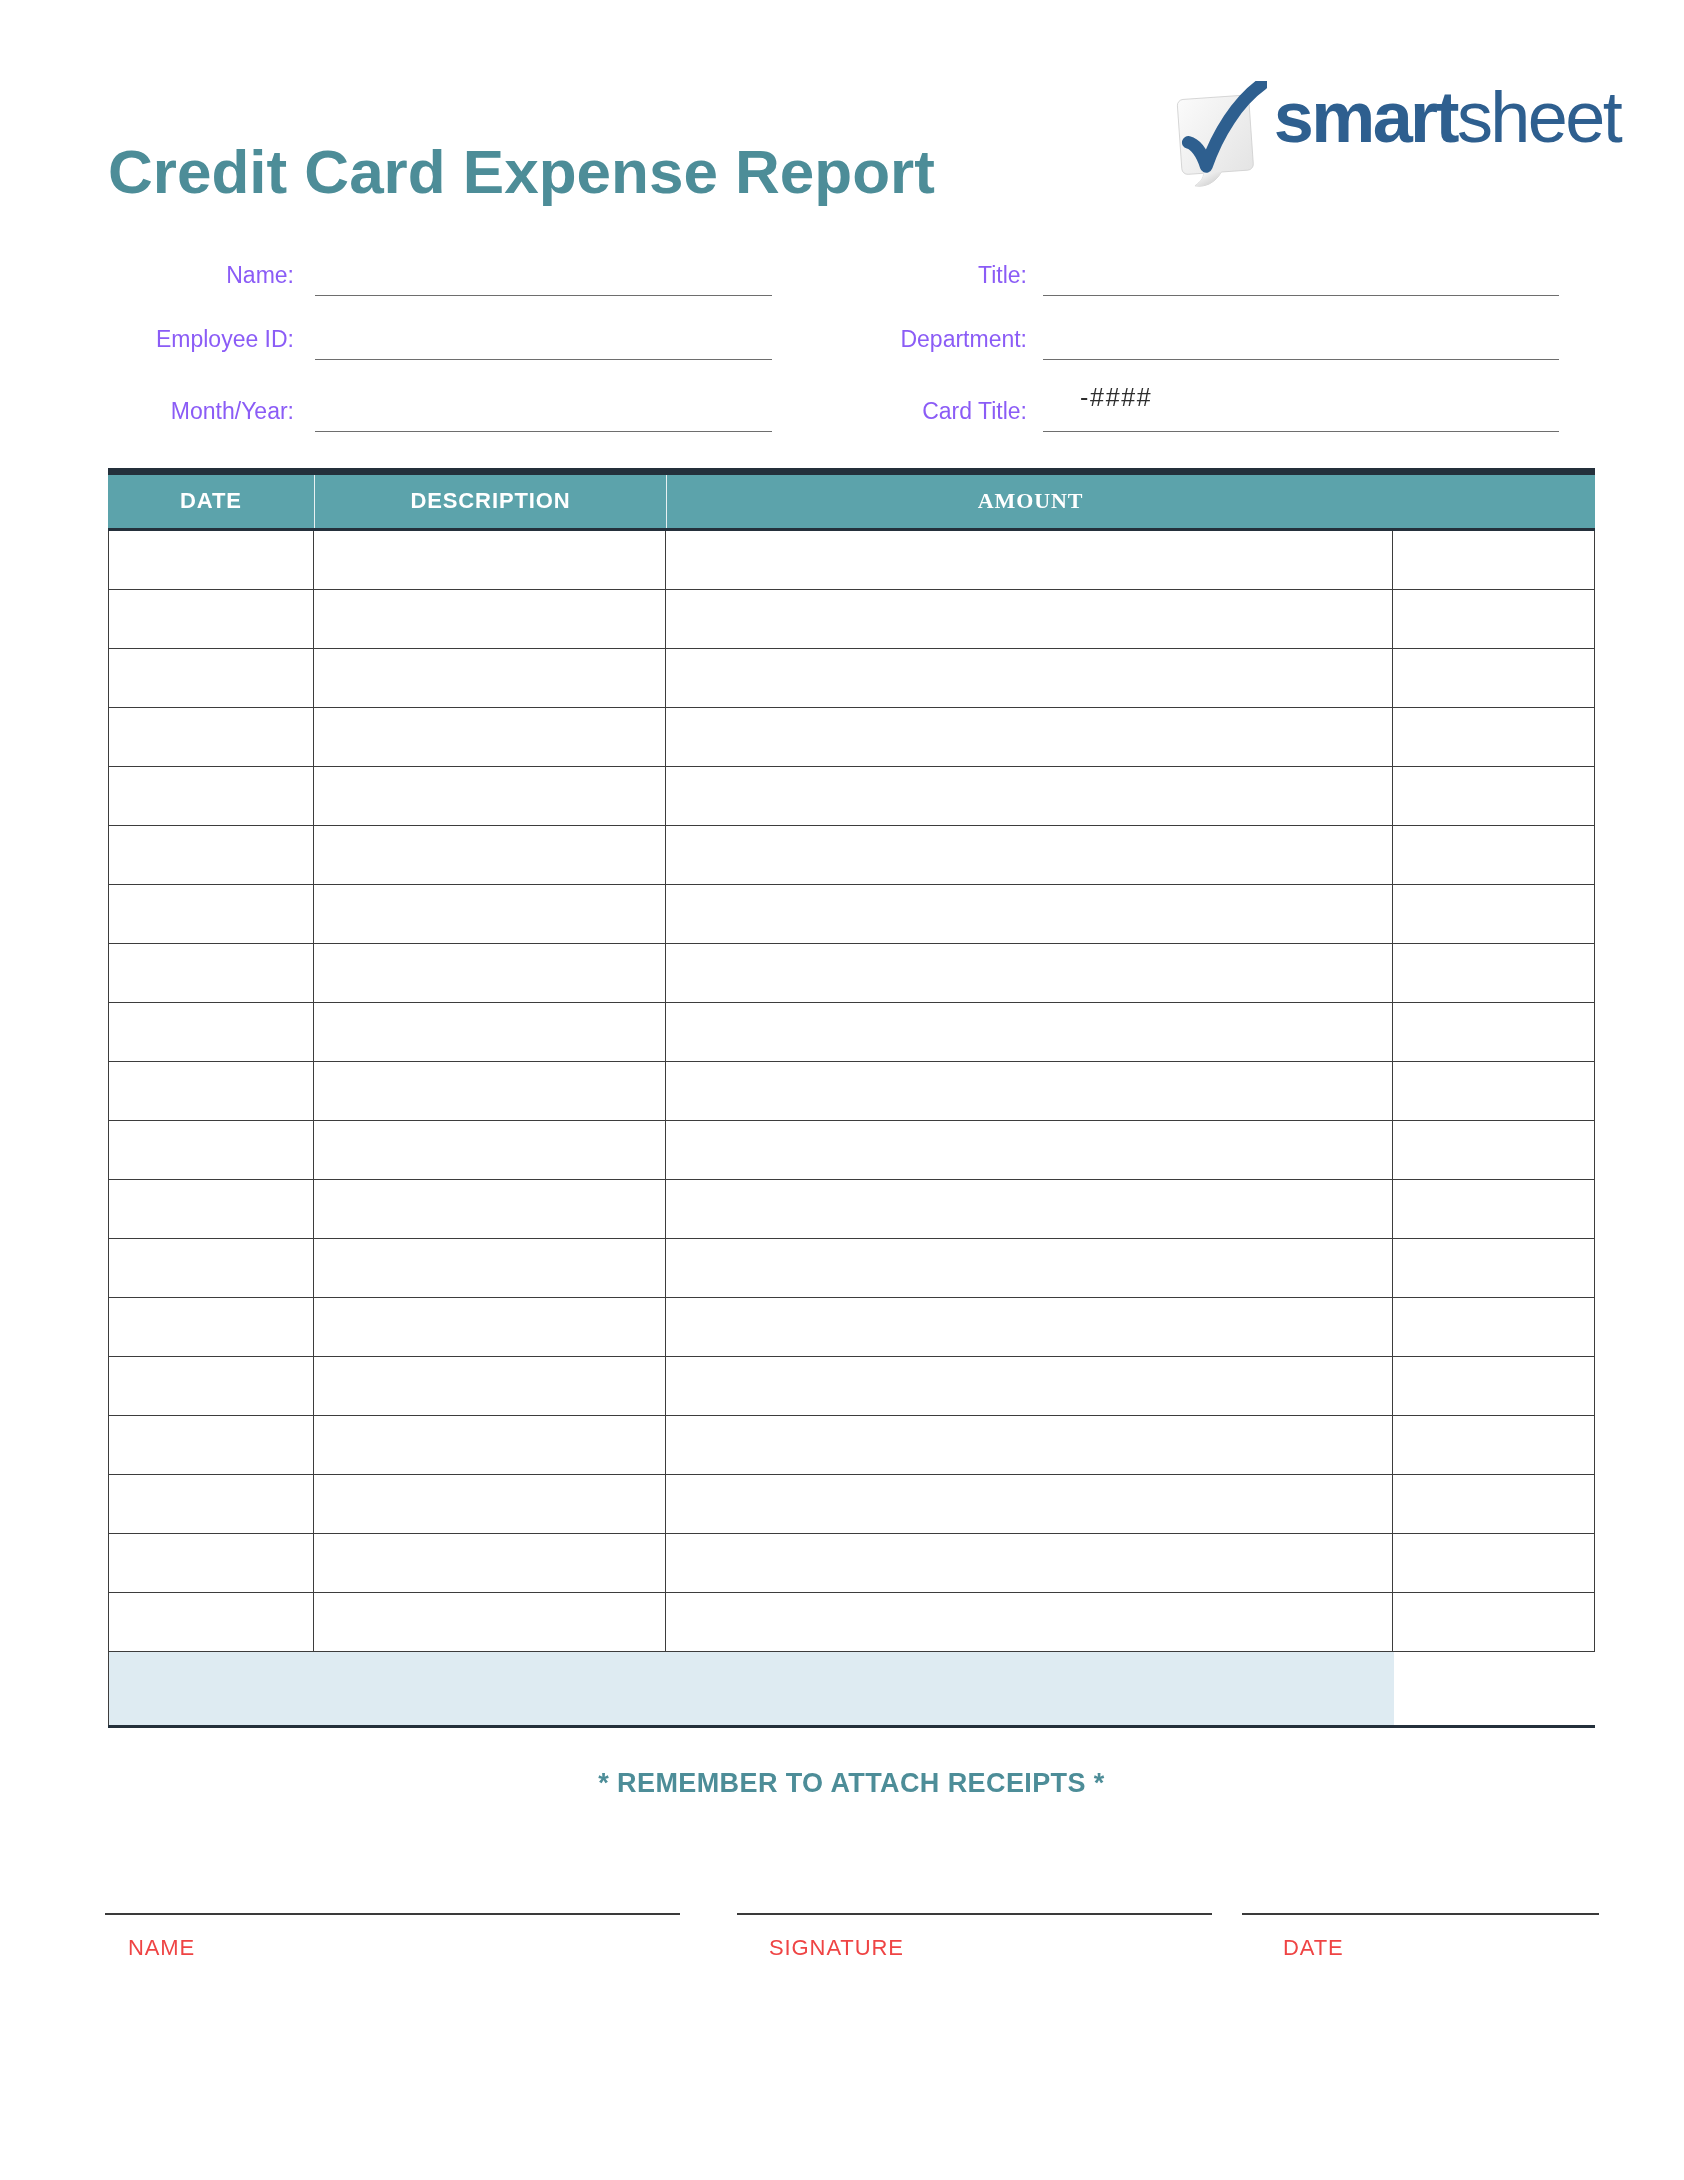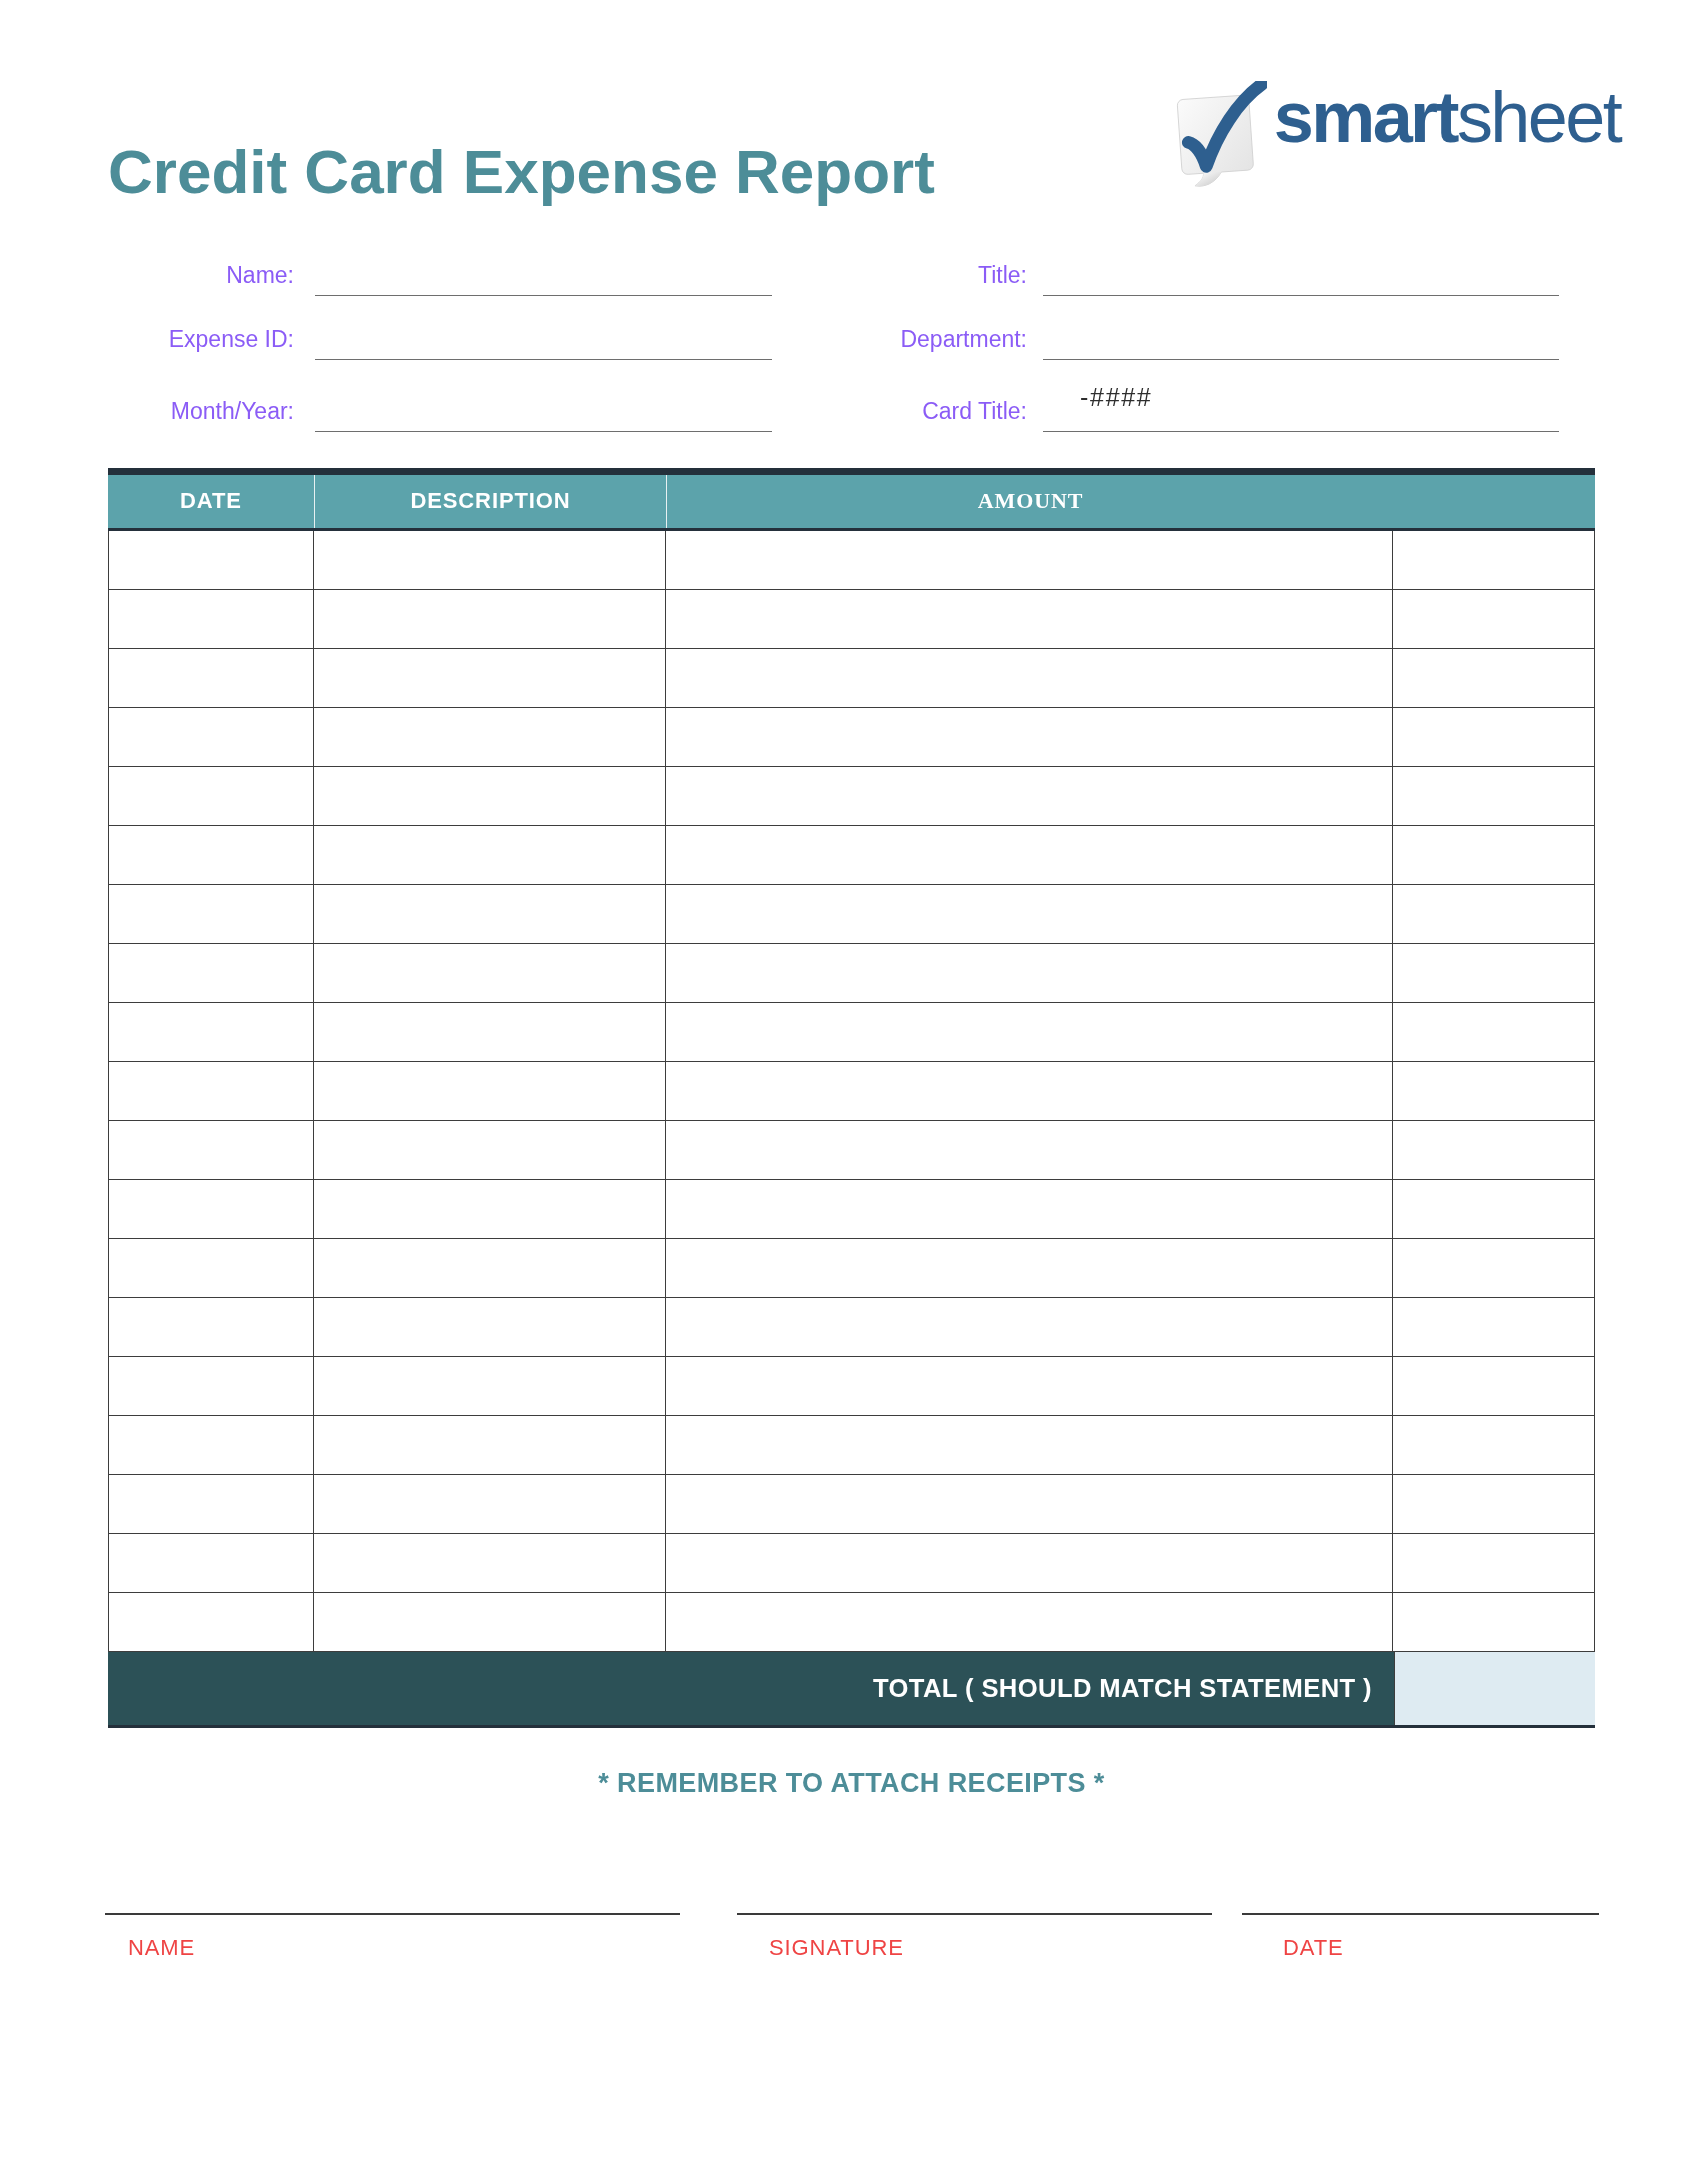--- a/index.html
+++ b/index.html
@@ -99,21 +99,21 @@
         <path d="M62,107 c-8,12 -20,17 -32,14 8,-5 11,-9 11,-14 z" fill="url(#fold)"></path>
       </g>
       <path d="M26,72 C34,74 42,84 47,100 C60,62 84,24 112,4" fill="none" stroke="#2e5f8f" stroke-width="15" stroke-linecap="round" stroke-linejoin="round"></path>
     </svg>
     <div class="logo-text"><span class="b">smart</span><span class="l">sheet</span></div>
   </div>
 
   <div class="flabel" style="left:108px; top:260px; width:186px;">Name:</div>
   <div class="fline" style="left:315px; top:295px; width:457px;"></div>
 
-  <div class="flabel" style="left:108px; top:324px; width:186px;">Expense ID:</div>
+  <div class="flabel" style="left:108px; top:324px; width:186px;">Employee ID:</div>
   <div class="fline" style="left:315px; top:359px; width:457px;"></div>
 
   <div class="flabel" style="left:108px; top:396px; width:186px;">Month/Year:</div>
   <div class="fline" style="left:315px; top:431px; width:457px;"></div>
 
   <div class="flabel" style="left:801px; top:260px; width:226px;">Title:</div>
   <div class="fline" style="left:1043px; top:295px; width:516px;"></div>
 
   <div class="flabel" style="left:801px; top:324px; width:226px;">Department:</div>
   <div class="fline" style="left:1043px; top:359px; width:516px;"></div>
@@ -240,21 +240,20 @@
           <div class="tcell"></div>
         </div>
         <div class="trow">
           <div class="tcell"></div>
           <div class="tcell"></div>
           <div class="tcell"></div>
           <div class="tcell"></div>
         </div>
       </div>
     <div class="t-total">
-      <div class="tlabel">TOTAL ( SHOULD MATCH STATEMENT )</div>
       <div class="tvalue"></div>
     </div>
     <div class="t-bottomborder"></div>
   </div>
 
   <div class="receipts-note">* REMEMBER TO ATTACH RECEIPTS *</div>
 
   <div class="sigline" style="left:105px;  width:575px;"></div>
   <div class="sigline" style="left:737px;  width:475px;"></div>
   <div class="sigline" style="left:1242px; width:357px;"></div>

